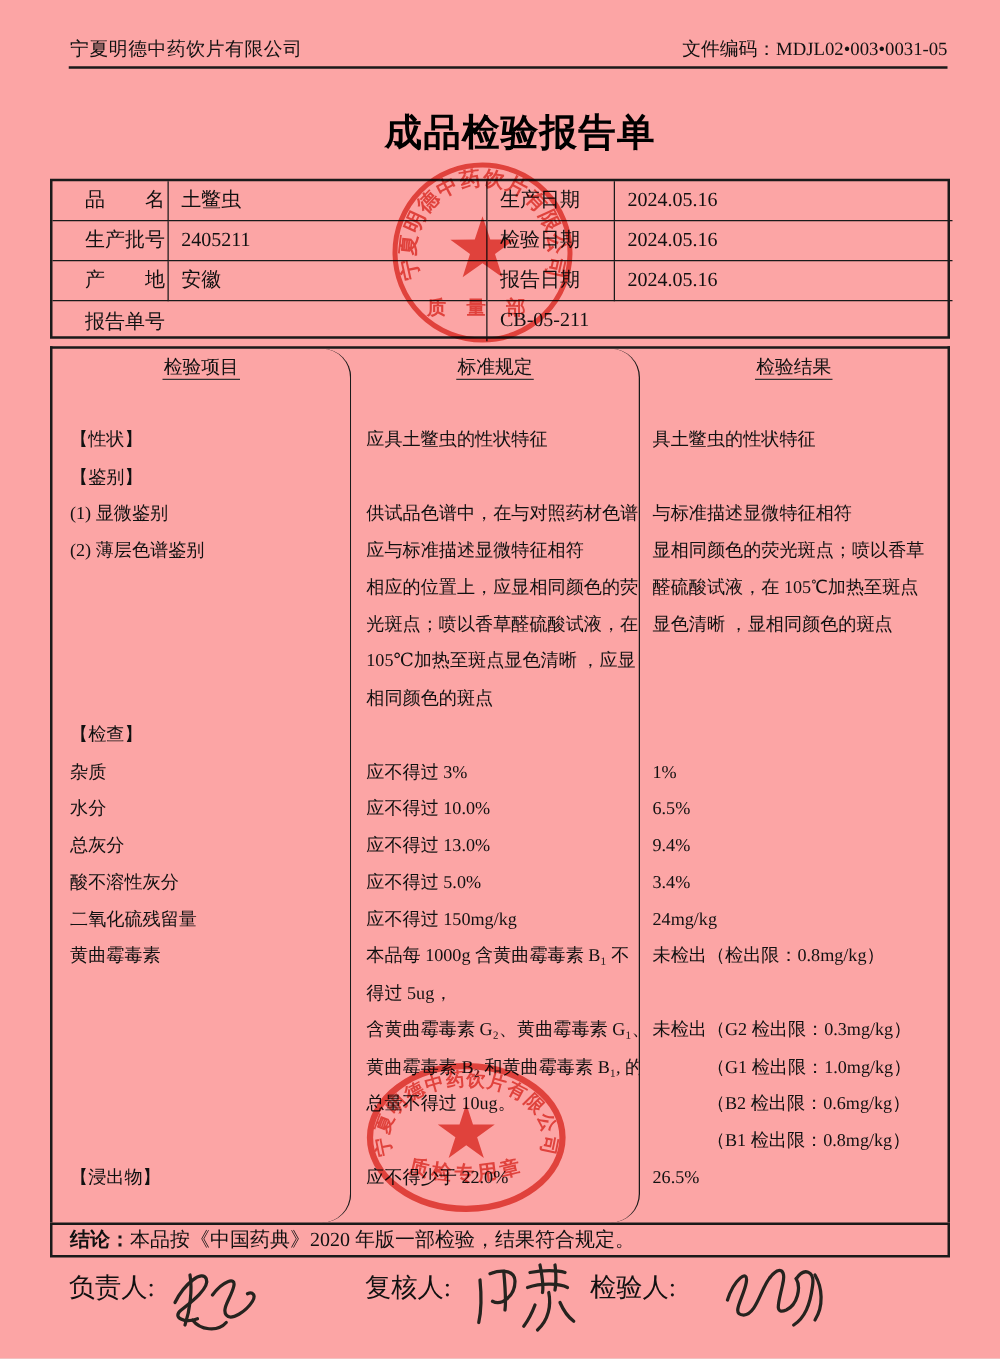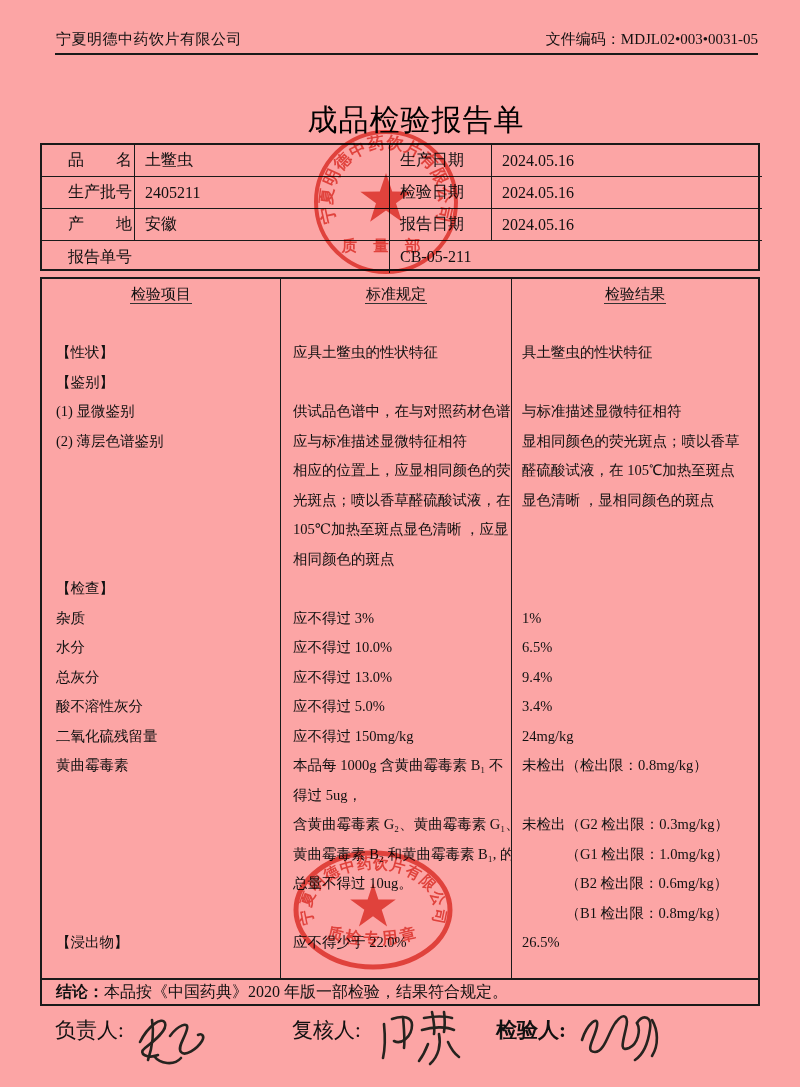--- a/index.html
+++ b/index.html
@@ -9,43 +9,43 @@
     background:#fca5a5; overflow:hidden;
     font-family:"Liberation Serif","DejaVu Serif",serif;
     color:#111;
   }
   
   .hdr-company { position:absolute; left:56px; top:30px; font-size:15px; letter-spacing:.5px; }
   .hdr-code    { position:absolute; right:42px; top:30px; font-size:15px; }
   .hdr-rule    { position:absolute; left:55px; top:53px; width:703px; height:2px; background:#1a1a1a; }
   
   .doc-title {
-    position:absolute; left:0; top:100px; width:100%; text-align:center;
-    font-size:30px; font-weight:400; letter-spacing:1px; color:#000;padding-left:32px;
+    position:absolute; left:0; top:86px; width:100%; text-align:center;
+    font-size:30px; font-weight:700; letter-spacing:1px; color:#000;padding-left:32px;
   }
   
   .info-table {
     position:absolute; left:40px; top:143px; width:720px; height:128px;
     display:grid; grid-template-columns:93px 255px 102px 270px;
     grid-template-rows:32px 32px 32px 32px;
     border:2px solid #1a1a1a; font-size:16px;
   }
   .info-cell { border-right:1.5px solid #1a1a1a; border-bottom:1.5px solid #1a1a1a;
     display:flex; align-items:center; padding-left:10px; white-space:pre; overflow:hidden; }
   .info-cell.lab  { padding-left:26px; }
   .info-cell.no-r { border-right:none; }
   .info-cell.no-b { border-bottom:none; }
   .info-cell.span2  { grid-column:1 / 3; }
   .info-cell.span34 { grid-column:3 / 5; }
   
   .main-table {
     position:absolute; left:40px; top:277px; width:720px; height:701px;
     border:2px solid #1a1a1a; border-bottom:none; font-size:14.5px;
   }
-  .mt-col { position:absolute; top:0; bottom:0; overflow:hidden; }
+  .mt-col { position:absolute; top:0; bottom:0; overflow:hidden;border-radius:23px; }
   .mt-col.c1 { left:0;     width:239px; border-right:1.5px solid #1a1a1a; }
   .mt-col.c2 { left:239px; width:231px; border-right:1.5px solid #1a1a1a; }
   .mt-col.c3 { left:470px; width:246px; }
   .mt-head { height:29.5px; line-height:31px; text-align:center; font-size:15px; }
   .mt-head span { border-bottom:1.3px solid #333; padding:0 1px 1px 1px; }
   .tl { height:29.5px; line-height:29.5px; white-space:pre; overflow:hidden; }
   .c1 .tl { padding-left:14px; }
   .c2 .tl { padding-left:12px; }
   .c3 .tl { padding-left:10px;font-family:Liberation Serif, serif; }
   
@@ -175,21 +175,21 @@
           <div class="tl">　　　（B1 检出限：0.8mg/kg）</div>
           <div class="tl">26.5%</div>
         </div>
     </div>
   </div>
 
   <div class="conclusion-row"><span class="lab">结论：</span><span>本品按《中国药典》2020 年版一部检验，结果符合规定。</span></div>
 
   <div class="sig-label" style="left:55px;">负责人:</div>
   <div class="sig-label" style="left:292px;">复核人:</div>
-  <div class="sig-label" style="left:496px;font-weight:bold;">检验人:</div>
+  <div class="sig-label" style="left:472px;">检验人:</div>
 
   <svg class="sig-svg" style="left:118px; top:1008px;" width="110" height="62" viewBox="0 0 110 62">
     <path d="M22 34 C30 18 44 8 47 15 C50 22 36 33 27 40 C19 46 30 51 40 47"></path>
     <path d="M34 12 C36 24 34 40 30 52"></path>
     <path d="M52 28 C60 17 71 13 69 21 C67 30 59 39 63 44 C67 49 79 41 84 33 C87 28 84 25 80 27"></path>
     <path d="M36 48 C42 56 56 58 63 50"></path>
   </svg>
   <svg class="sig-svg" style="left:372px; top:1004px;" width="95" height="64" viewBox="0 0 95 64">
     <path d="M12 20 C13 30 13 45 11 54"></path>
     <path d="M20 15 C31 11 40 13 40 21 C40 33 29 41 22 37"></path>

